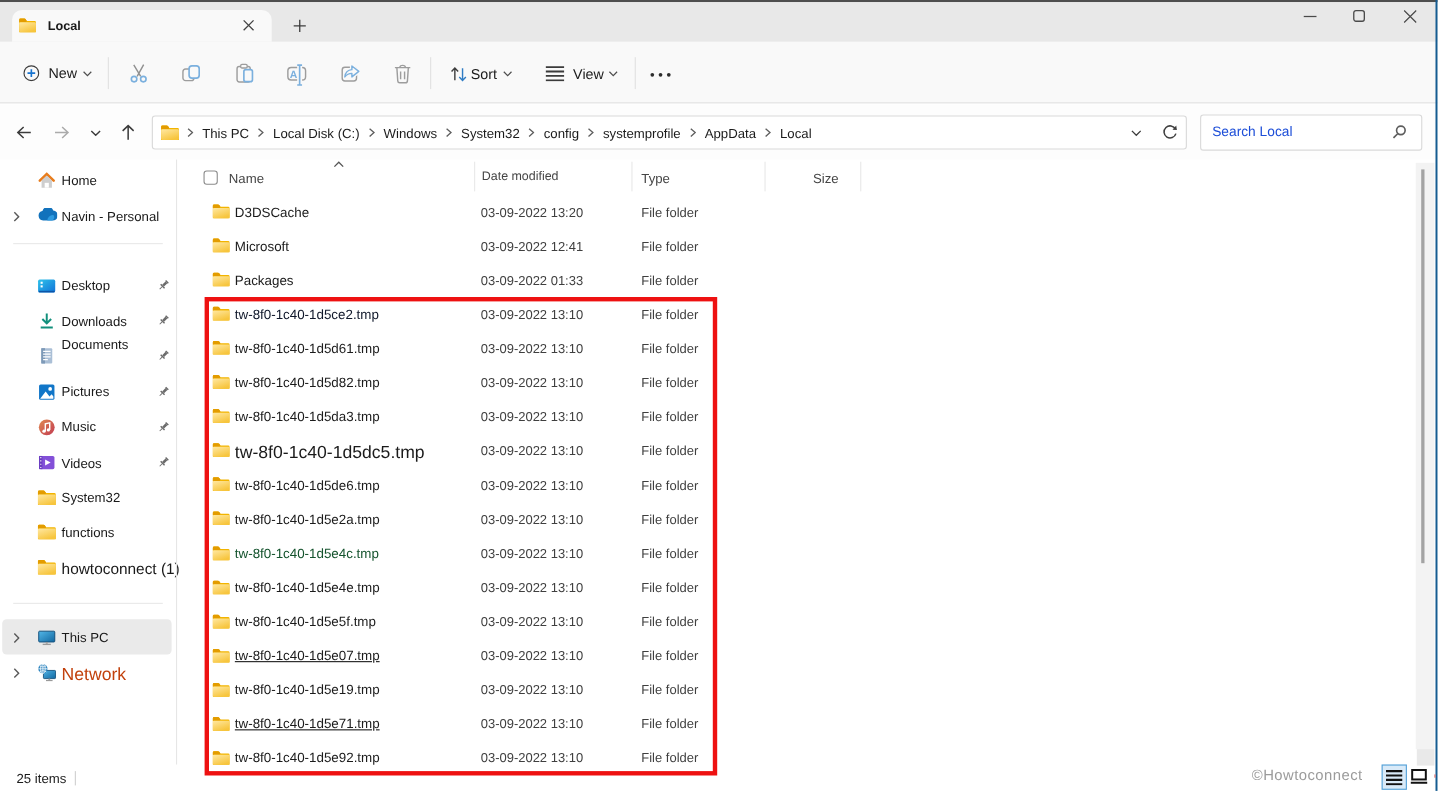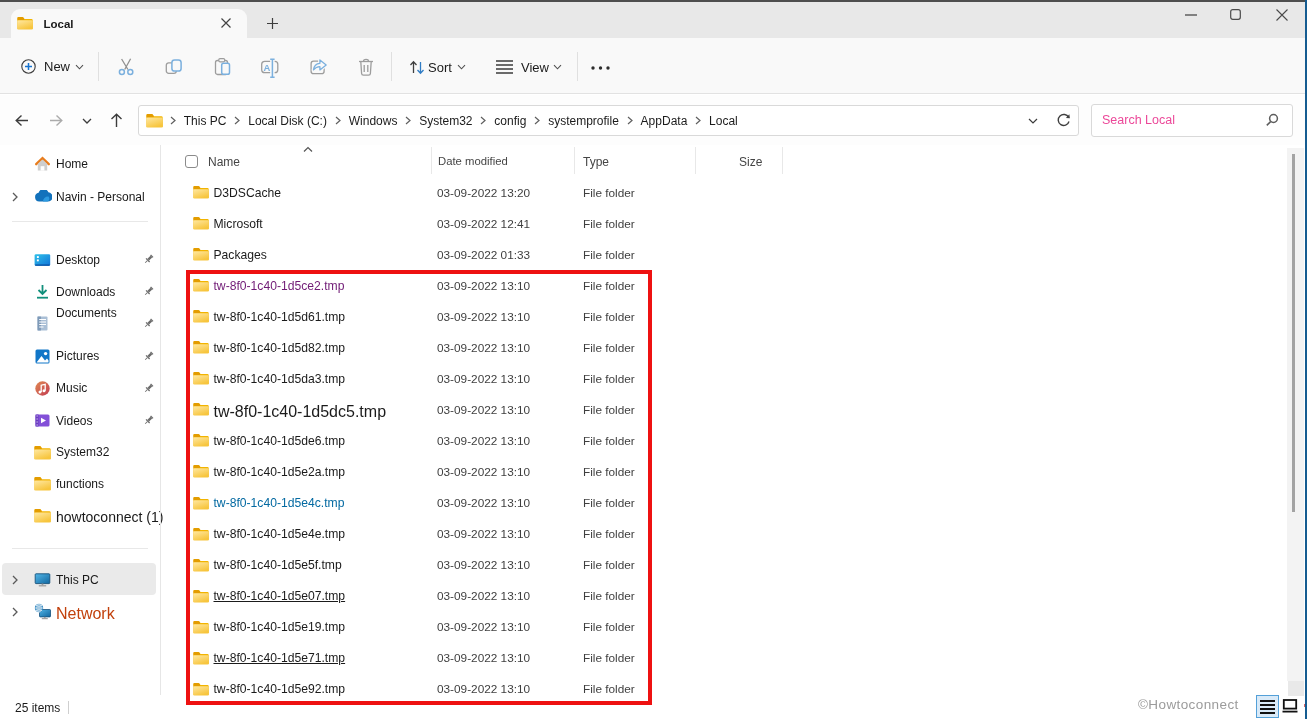--- a/index.html
+++ b/index.html
@@ -177,21 +177,21 @@
   </div>
 <svg class="abs" style="left:1028px;top:118px;" width="10" height="6" viewBox="0 0 10 6">
     <path d="M1 1 L5 5 L9 1" stroke="#3c3c3c" stroke-width="1.2" fill="none"></path>
   </svg>
 <svg class="abs" style="left:1056px;top:113px;" width="15" height="15" viewBox="0 0 15 15">
     <path d="M12.6 4.4 A5.5 5.5 0 1 0 13 8.5" stroke="#3f3f3f" stroke-width="1.4" fill="none"></path>
     <path d="M9.9 4.9 L13.9 5.2 L13.3 1.2 Z" fill="#3f3f3f"></path>
   </svg>
 
 <div class="abs" style="left:1091px;top:104px;width:202px;height:33px;background:#fff;border:1px solid #d9d9d9;border-radius:3px;"></div>
-<div class="txt" style="left:1102px;top:113px;font-size:12.5px;color:#ec4899;">Search Local</div>
+<div class="txt" style="left:1102px;top:113px;font-size:12.5px;color:#1d4ed8;">Search Local</div>
 <svg class="abs" style="left:1264px;top:112px;" width="16" height="16" viewBox="0 0 16 16">
     <circle cx="9.5" cy="6.5" r="3.9" stroke="#5d5d5d" stroke-width="1.5" fill="none"></circle>
     <path d="M6.6 9.6 L2.8 13.4" stroke="#5d5d5d" stroke-width="1.5"></path>
   </svg>
 
 <div class="abs" style="left:2px;top:563px;width:154px;height:32px;background:#eaeaea;border-radius:4px;"></div>
 <div id="sidebar">
     <div class="abs" style="left:33.5px;top:155.5px;width:17px;height:17px;"><svg width="17" height="17" viewBox="0 0 17 17">
         <path d="M2.2 8.2 L8.5 2.2 L14.8 8.2" stroke="#e87d1e" stroke-width="2.4" fill="none" stroke-linecap="round"></path>
         <path d="M3.8 8 V14.6 H13.2 V8 L8.5 3.6 Z" fill="#cecece"></path>
@@ -438,21 +438,21 @@
         <path d="M0.45 14.3 V3.1 a1.2 1.2 0 0 1 1.2 -1.2 h3.6 a1.3 1.3 0 0 1 1.05 0.55 l1.1 1.55 h7.1 a1.2 1.2 0 0 1 1.2 1.2 v9.1 z" fill="#f2b400"></path>
         <path d="M0.45 5.2 V3.1 a1.2 1.2 0 0 1 1.2 -1.2 h3.6 a1.3 1.3 0 0 1 1.05 0.55 l1.1 1.55 l-0.75 1.2 z" fill="#e39c00"></path>
         <rect x="0.45" y="5.2" width="15.25" height="9.1" rx="1.2" fill="url(#fg16)"></rect>
         <defs>
           <linearGradient id="fg16" x1="0" y1="0" x2="0.55" y2="1">
             <stop offset="0" stop-color="#ffe8a2"></stop>
             <stop offset="1" stop-color="#f7c53d"></stop>
           </linearGradient>
         </defs>
       </svg></div>
-    <div class="txt" style="left:213.5px;top:278.65px;font-size:12.15px;color:#701a75;">tw-8f0-1c40-1d5ce2.tmp</div>
+    <div class="txt" style="left:213.5px;top:278.65px;font-size:12.15px;color:#0f172a;">tw-8f0-1c40-1d5ce2.tmp</div>
     <div class="txt" style="left:437px;top:278.65px;font-size:11.8px;color:#3f3f3f;">03-09-2022 13:10</div>
     <div class="txt" style="left:583px;top:278.65px;font-size:11.8px;color:#3f3f3f;">File folder</div>
     <div class="abs" style="left:192.5px;top:308.2px;width:16px;height:16px;"><svg width="16" height="16" viewBox="0 0 16 16">
         <path d="M0.45 14.3 V3.1 a1.2 1.2 0 0 1 1.2 -1.2 h3.6 a1.3 1.3 0 0 1 1.05 0.55 l1.1 1.55 h7.1 a1.2 1.2 0 0 1 1.2 1.2 v9.1 z" fill="#f2b400"></path>
         <path d="M0.45 5.2 V3.1 a1.2 1.2 0 0 1 1.2 -1.2 h3.6 a1.3 1.3 0 0 1 1.05 0.55 l1.1 1.55 l-0.75 1.2 z" fill="#e39c00"></path>
         <rect x="0.45" y="5.2" width="15.25" height="9.1" rx="1.2" fill="url(#fg16)"></rect>
         <defs>
           <linearGradient id="fg16" x1="0" y1="0" x2="0.55" y2="1">
             <stop offset="0" stop-color="#ffe8a2"></stop>
             <stop offset="1" stop-color="#f7c53d"></stop>
@@ -536,21 +536,21 @@
         <path d="M0.45 14.3 V3.1 a1.2 1.2 0 0 1 1.2 -1.2 h3.6 a1.3 1.3 0 0 1 1.05 0.55 l1.1 1.55 h7.1 a1.2 1.2 0 0 1 1.2 1.2 v9.1 z" fill="#f2b400"></path>
         <path d="M0.45 5.2 V3.1 a1.2 1.2 0 0 1 1.2 -1.2 h3.6 a1.3 1.3 0 0 1 1.05 0.55 l1.1 1.55 l-0.75 1.2 z" fill="#e39c00"></path>
         <rect x="0.45" y="5.2" width="15.25" height="9.1" rx="1.2" fill="url(#fg16)"></rect>
         <defs>
           <linearGradient id="fg16" x1="0" y1="0" x2="0.55" y2="1">
             <stop offset="0" stop-color="#ffe8a2"></stop>
             <stop offset="1" stop-color="#f7c53d"></stop>
           </linearGradient>
         </defs>
       </svg></div>
-    <div class="txt" style="left:213.5px;top:496px;font-size:12.15px;color:#0369a1;">tw-8f0-1c40-1d5e4c.tmp</div>
+    <div class="txt" style="left:213.5px;top:496px;font-size:12.15px;color:#14532d;">tw-8f0-1c40-1d5e4c.tmp</div>
     <div class="txt" style="left:437px;top:496px;font-size:11.8px;color:#3f3f3f;">03-09-2022 13:10</div>
     <div class="txt" style="left:583px;top:496px;font-size:11.8px;color:#3f3f3f;">File folder</div>
     <div class="abs" style="left:192.5px;top:525.55px;width:16px;height:16px;"><svg width="16" height="16" viewBox="0 0 16 16">
         <path d="M0.45 14.3 V3.1 a1.2 1.2 0 0 1 1.2 -1.2 h3.6 a1.3 1.3 0 0 1 1.05 0.55 l1.1 1.55 h7.1 a1.2 1.2 0 0 1 1.2 1.2 v9.1 z" fill="#f2b400"></path>
         <path d="M0.45 5.2 V3.1 a1.2 1.2 0 0 1 1.2 -1.2 h3.6 a1.3 1.3 0 0 1 1.05 0.55 l1.1 1.55 l-0.75 1.2 z" fill="#e39c00"></path>
         <rect x="0.45" y="5.2" width="15.25" height="9.1" rx="1.2" fill="url(#fg16)"></rect>
         <defs>
           <linearGradient id="fg16" x1="0" y1="0" x2="0.55" y2="1">
             <stop offset="0" stop-color="#ffe8a2"></stop>
             <stop offset="1" stop-color="#f7c53d"></stop>

